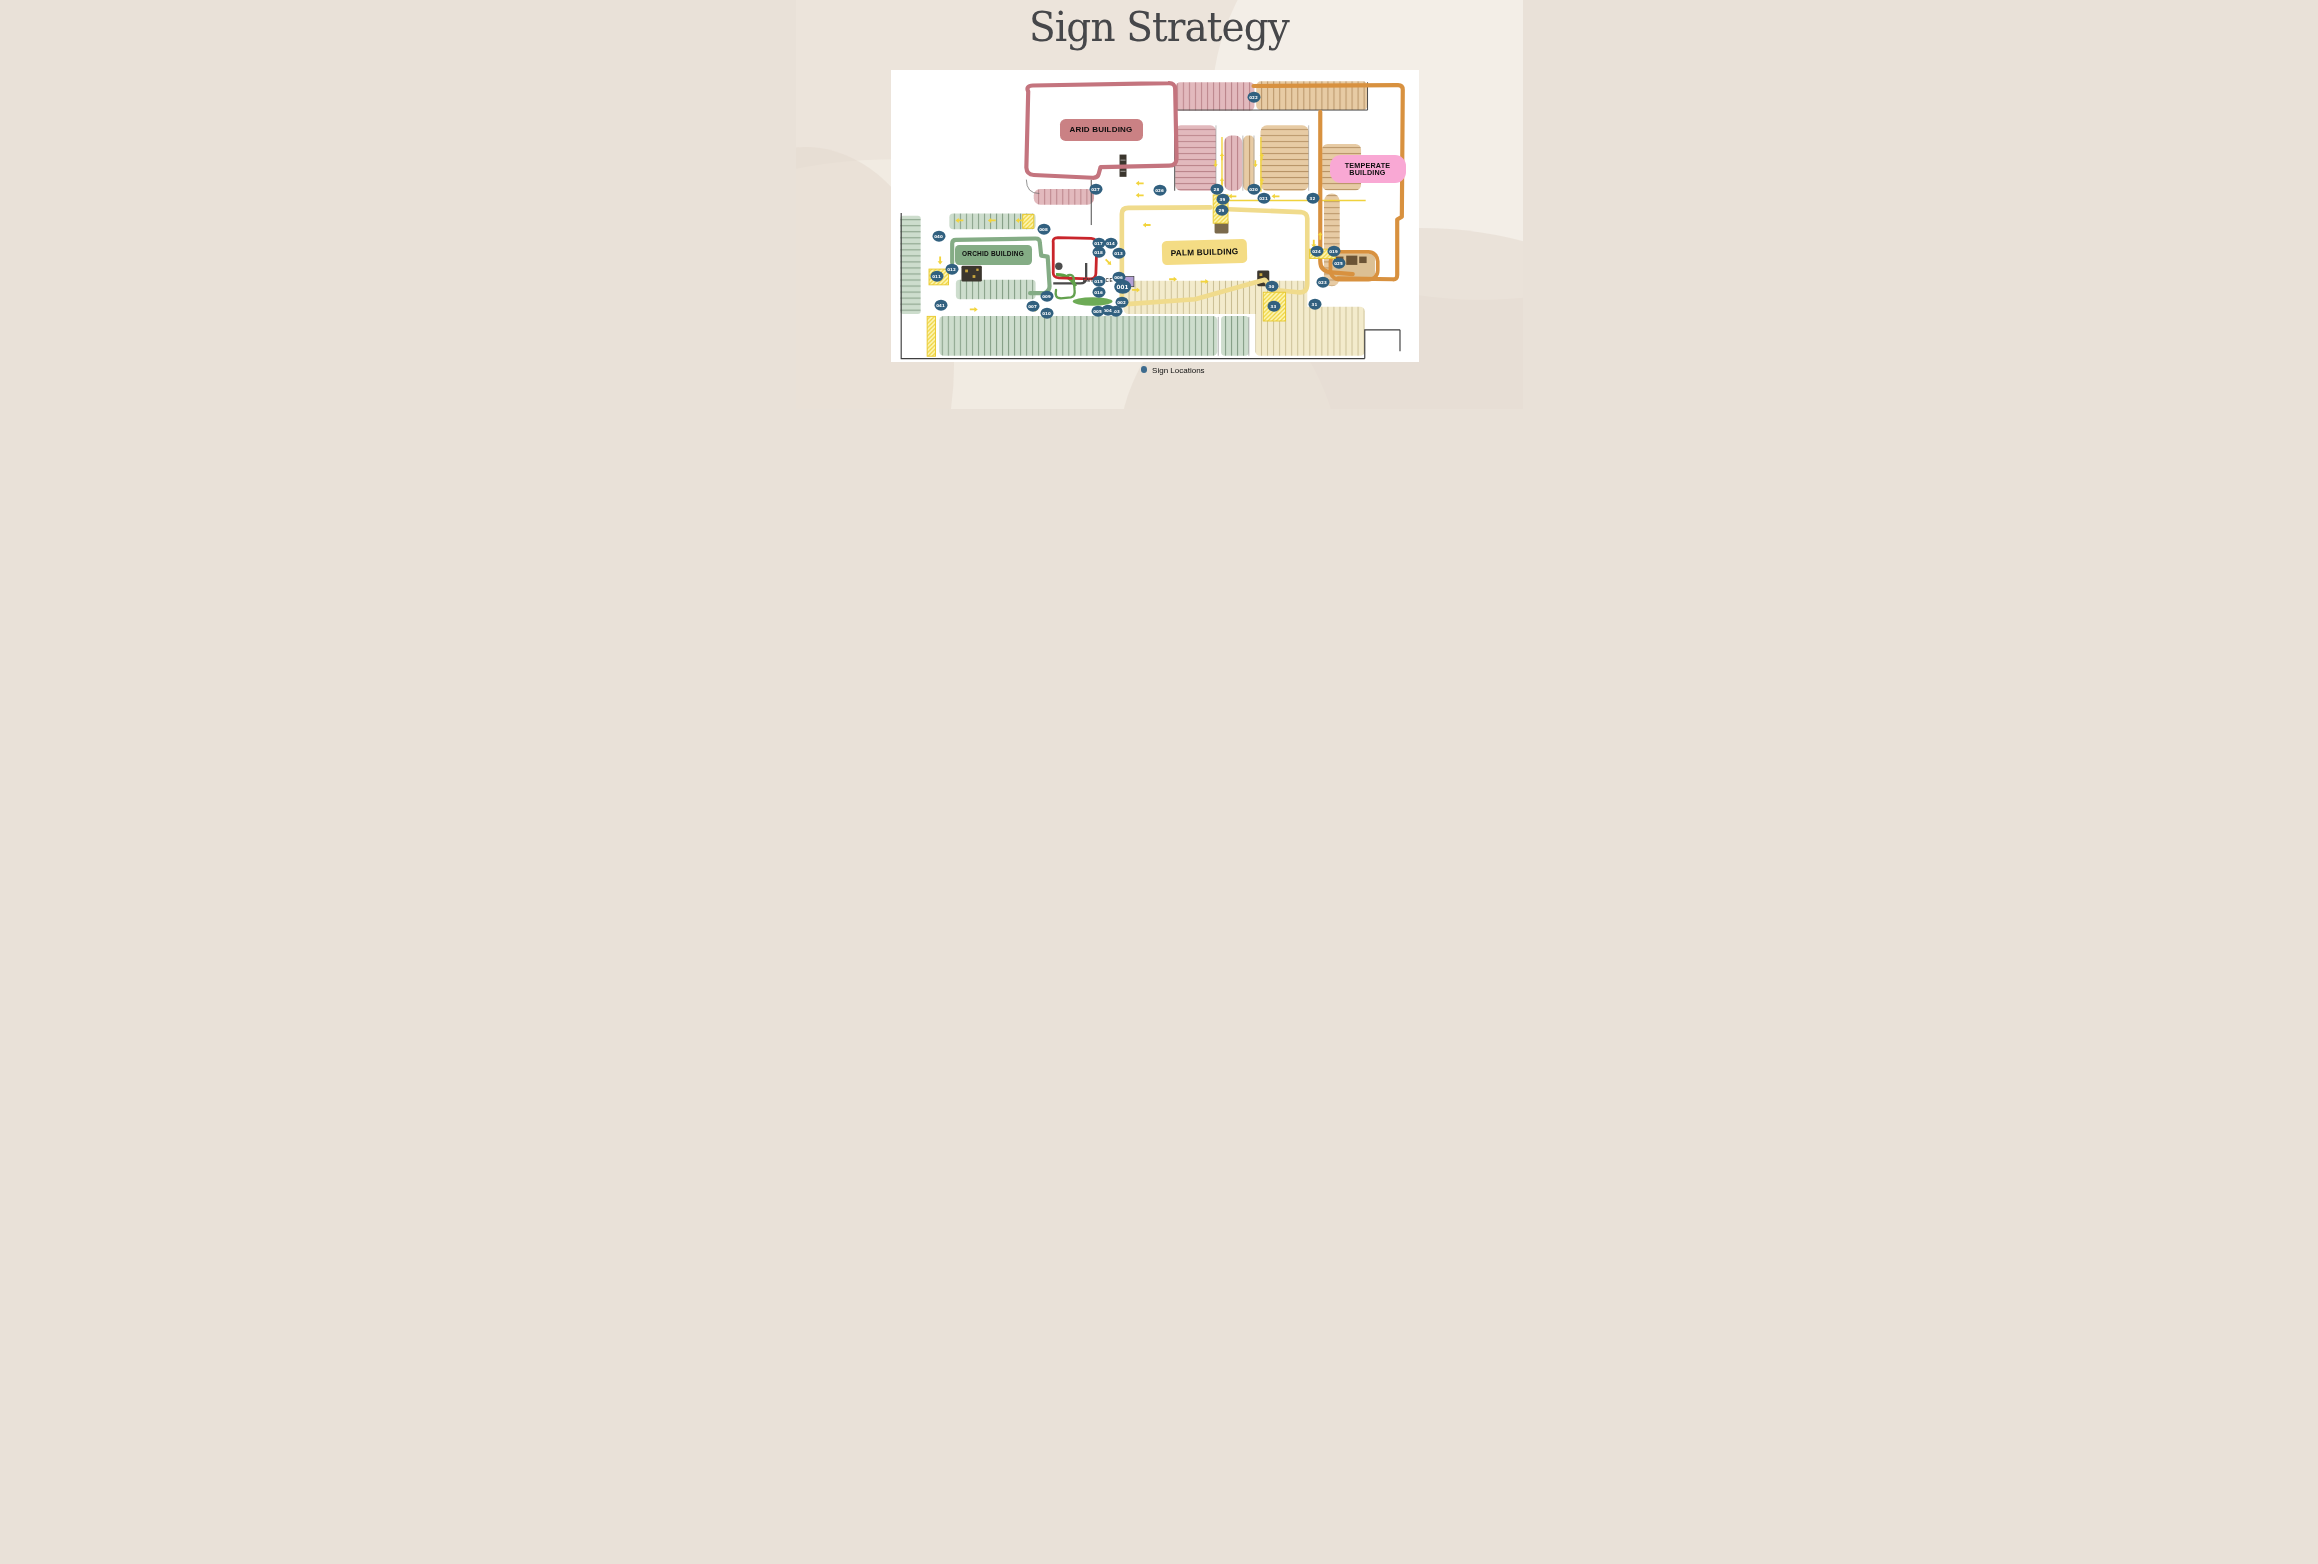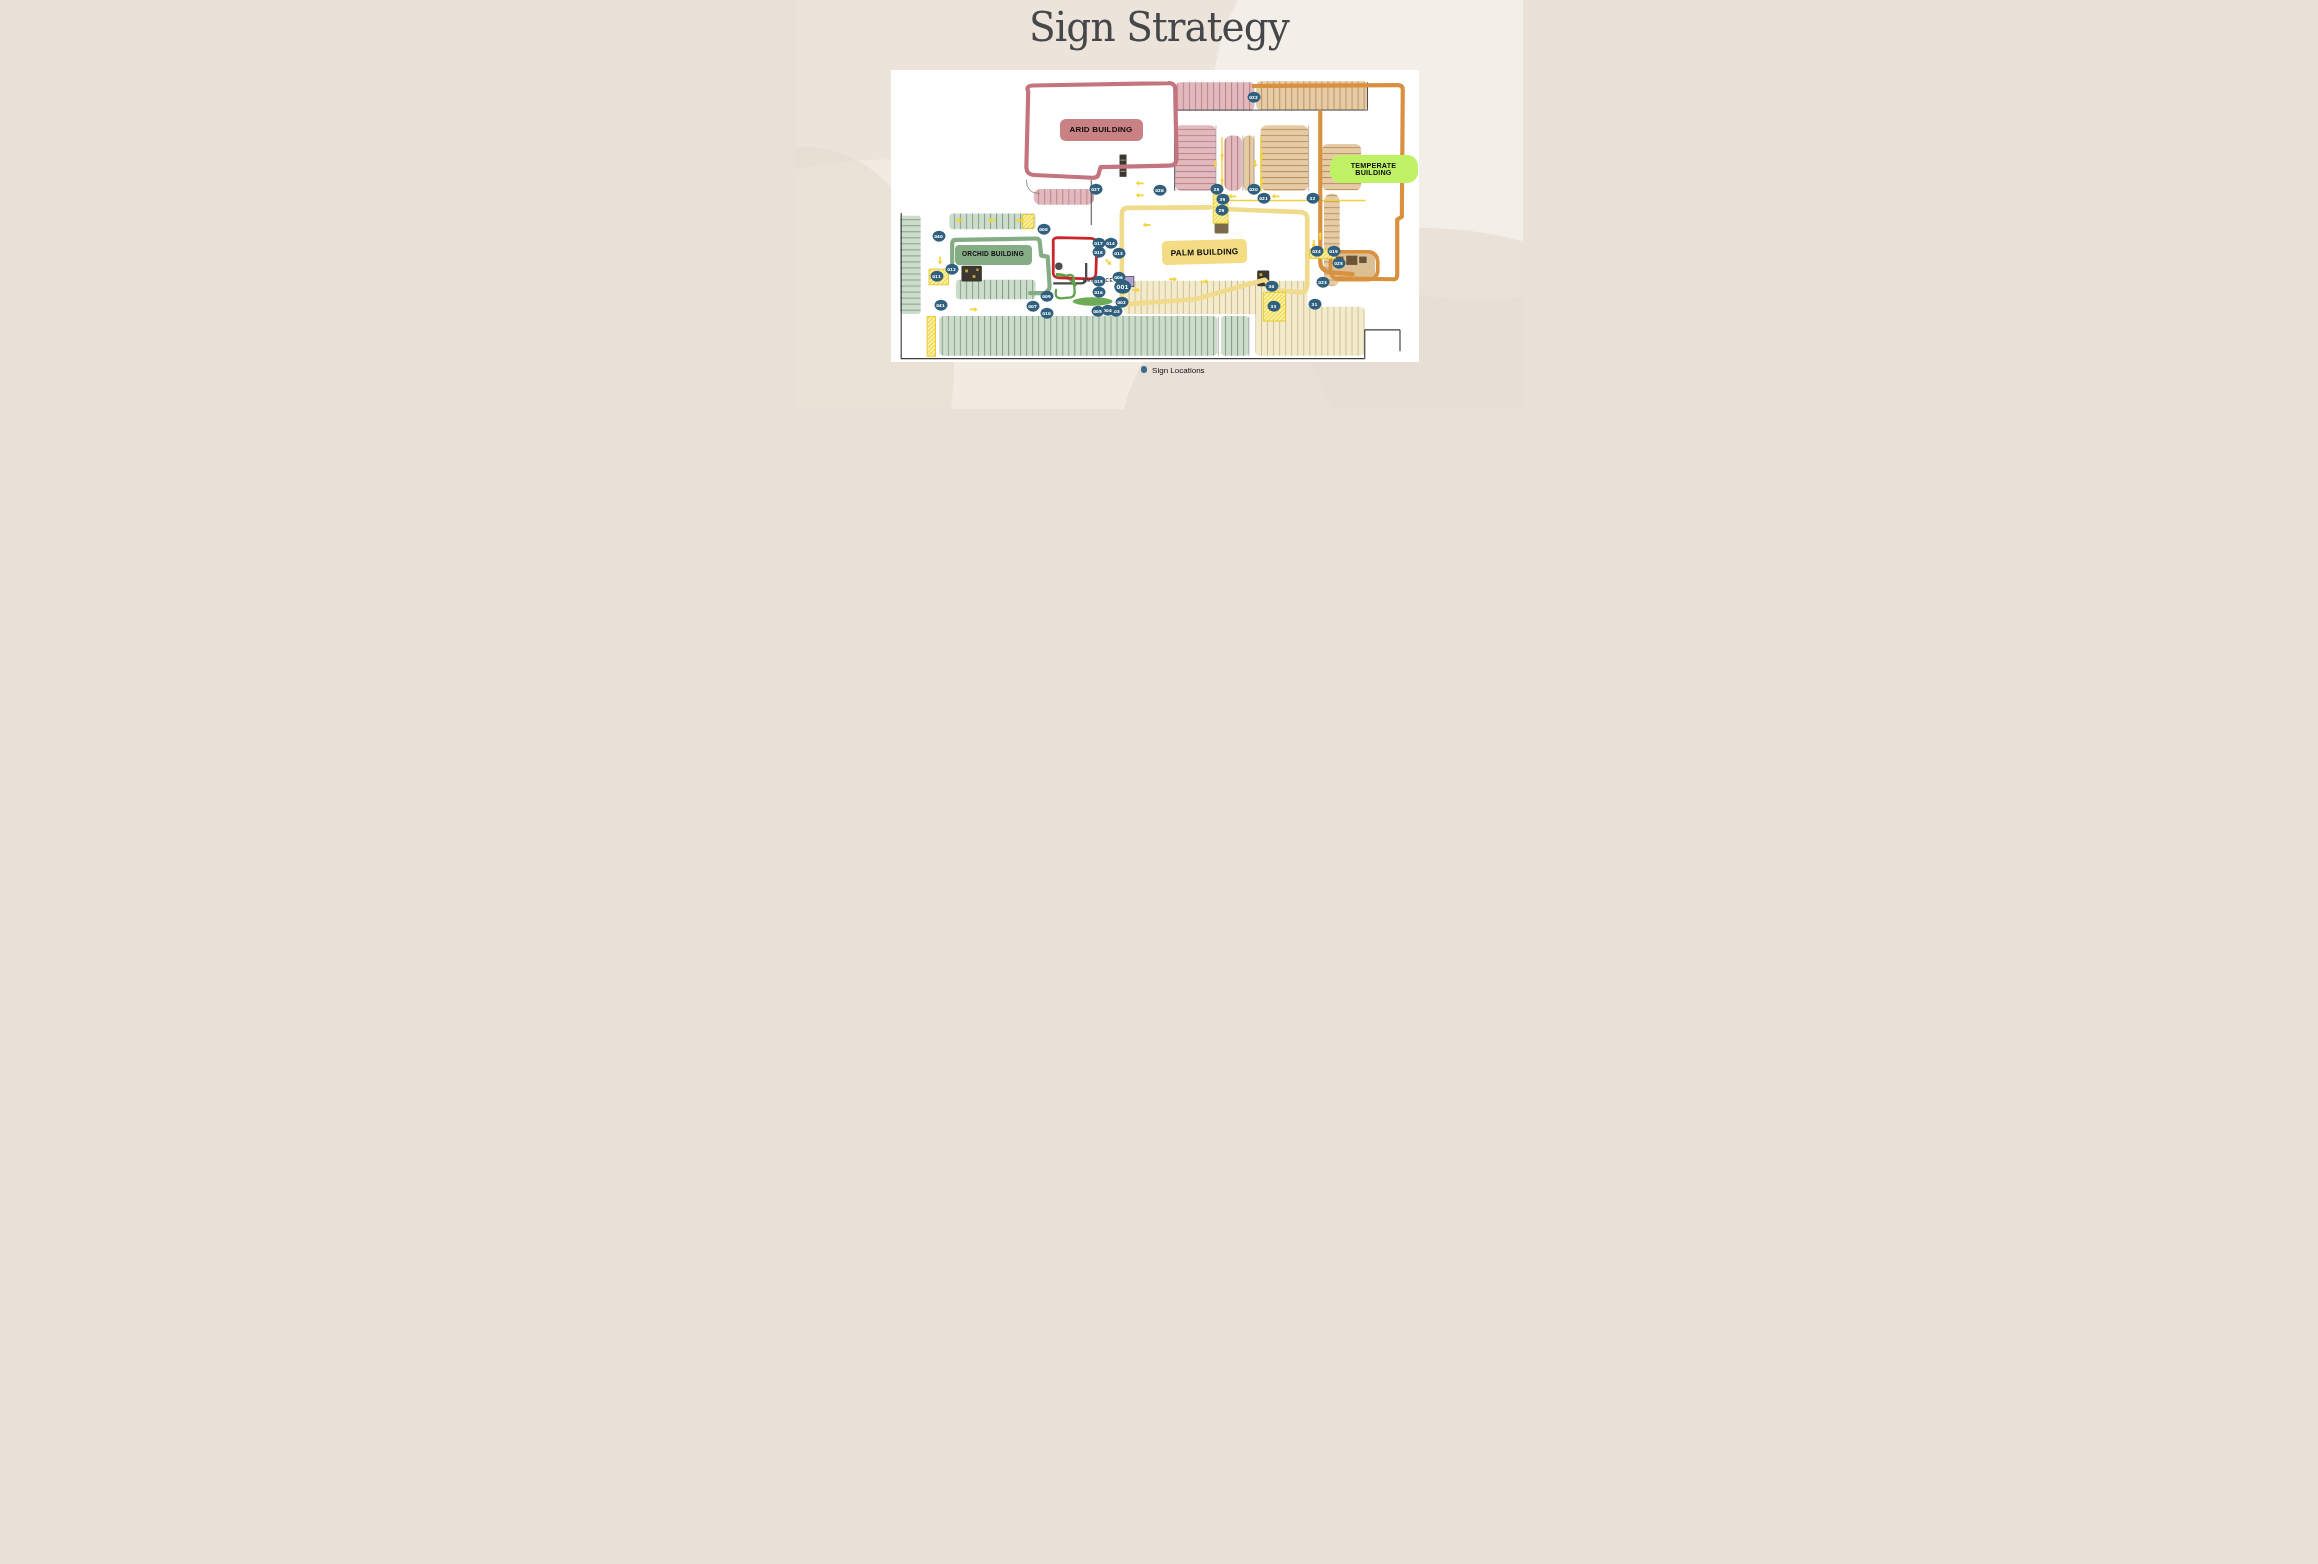--- a/index.html
+++ b/index.html
@@ -10,21 +10,21 @@
   .sw3{top:36%;left:-139px;width:297px;height:436px;background:#e3d9ce;opacity:.55;}
   .sw4{bottom:-260px;right:-199px;width:603px;height:441px;background:#e5dbd0;opacity:.6;}
   .title{position:absolute;top:2.8px;left:0;right:0;text-align:center;
          font-family:"DejaVu Serif",serif;font-size:39px;letter-spacing:-0.9px;
          color:#46474a;transform:scaleY(1.06);transform-origin:top center;z-index:2;}
   .plan{position:absolute;left:95px;top:70px;width:528px;height:292px;background:#ffffff;z-index:3;}
   .plan-art{position:absolute;inset:0;width:100%;height:100%;}
   .pill{position:absolute;display:flex;align-items:center;justify-content:center;text-align:center;
         font-weight:bold;color:#0d0d0d;letter-spacing:0.2px;z-index:4;line-height:1.02;}
   .pill-arid{left:169px;top:49px;width:83px;height:22px;background:#ca8184;border-radius:5.6px;font-size:8px;}
-  .pill-temperate{left:439px;top:85px;width:70px;height:28px;background:#bef264;border-radius:11px;font-size:7.2px;padding:0 9px;}
+  .pill-temperate{left:439px;top:85px;width:70px;height:28px;background:#f9a8d4;border-radius:11px;font-size:7.2px;padding:0 3px;}
   .pill-palm{left:271px;top:170px;width:85px;height:24px;background:#f4dc84;border-radius:4.6px;font-size:8.3px;transform:rotate(-1.5deg);}
   .pill-orchid{left:64px;top:175px;width:77px;height:19.5px;background:#84ac85;border-radius:4.2px;font-size:6.5px;}
   .entrance{position:absolute;left:185px;top:208px;width:45px;text-align:center;z-index:4;
             font-size:4.6px;font-weight:bold;color:#3a3a3a;letter-spacing:0.6px;}
   .markers{position:absolute;inset:0;z-index:6;}
   .marker{position:absolute;width:13px;height:10.7px;border-radius:50%;background:#31607f;
           color:#fff;font-family:"DejaVu Sans",sans-serif;font-weight:bold;font-size:4px;
           display:flex;align-items:center;justify-content:center;transform:translate(-50%,-50%);
           letter-spacing:0.1px;}
   .marker--lg{width:17.6px;height:14.4px;font-size:5.6px;}

